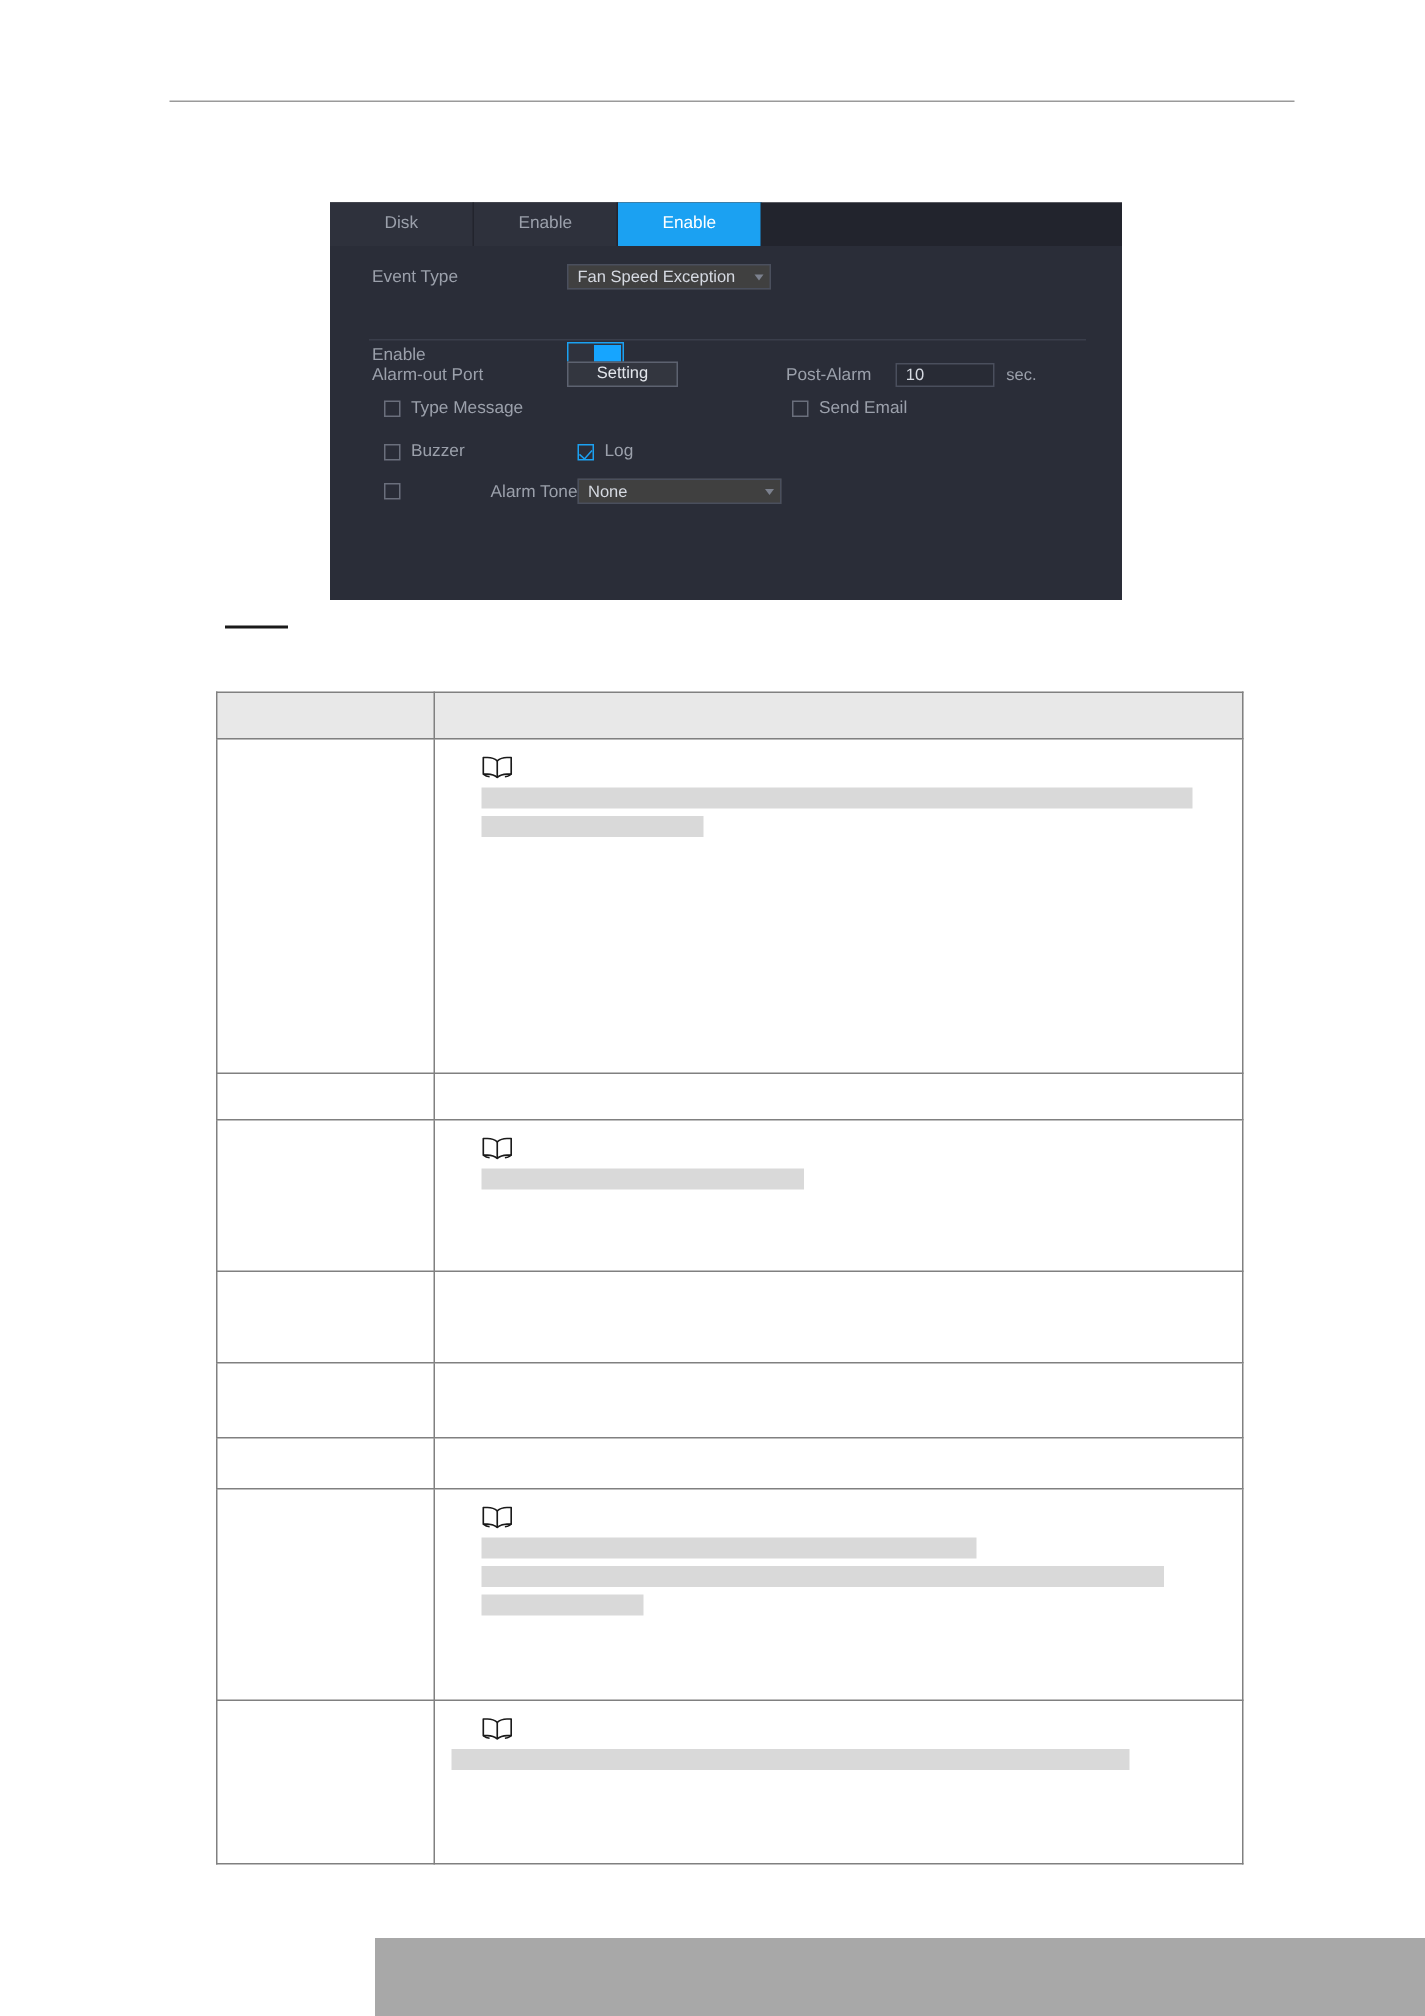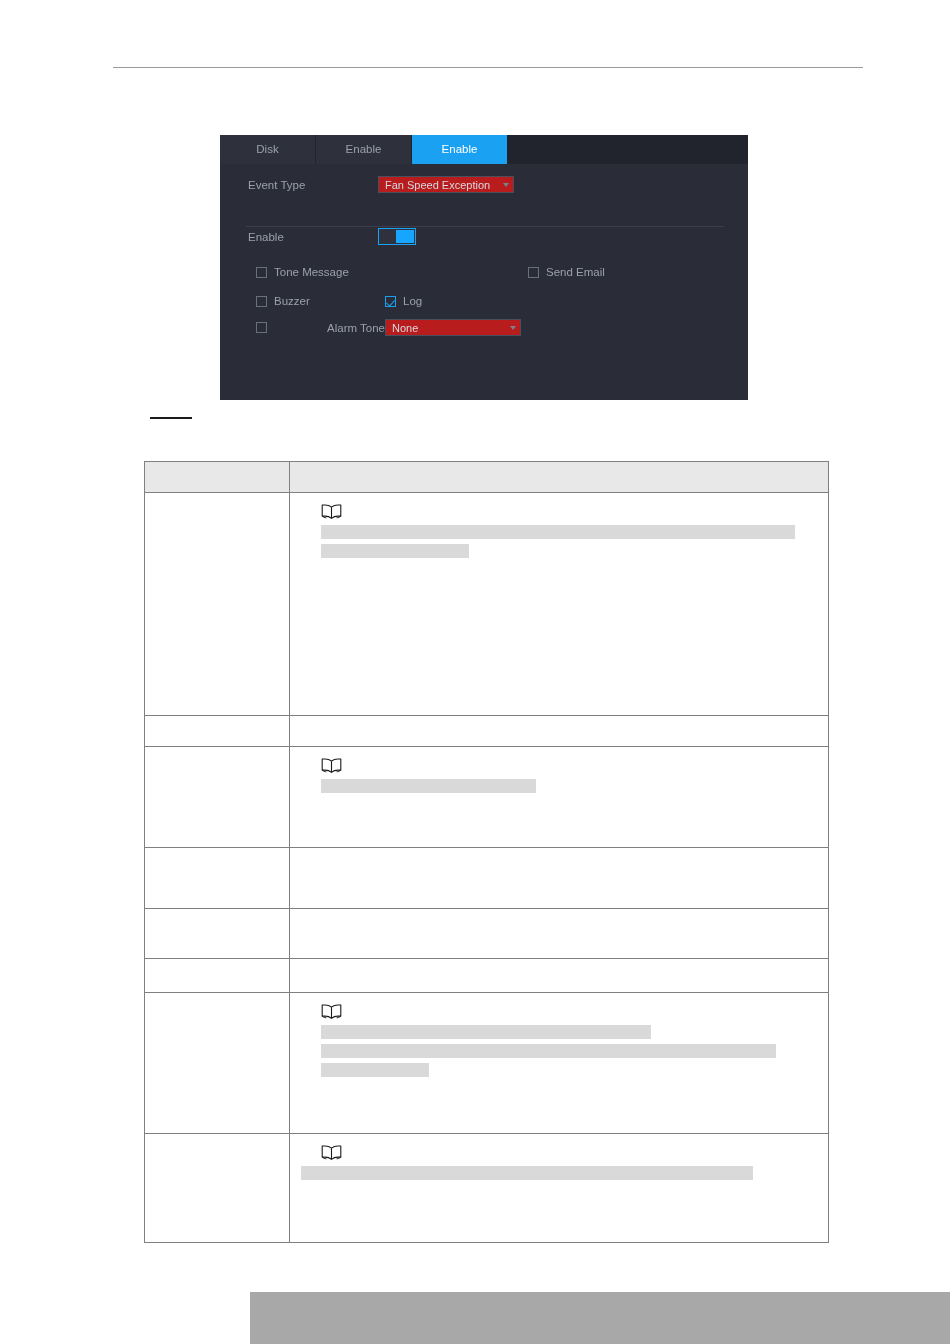--- a/index.html
+++ b/index.html
@@ -96,21 +96,21 @@
   .r-buzzer  { left: 36px; top: 131px; }
   .r-log     { left: 165px; top: 131px; }
   .r-tone    { left: 36px; top: 155px; }
 
   .lbl-w { width: 130px; }
 
   
   .ui-select {
     width: 136px;
     height: 17px;
-    background: #b91c1c;
+    background: #404040;
     border: 1px solid #4a4f5d;
     box-sizing: border-box;
     display: flex;
     align-items: center;
     padding: 0 4px 0 6px;
     font-size: 11px;
     color: #d6dae2;
     justify-content: space-between;
   }
   .ui-select.wide { width: 136px; }
@@ -289,25 +289,32 @@
 
     <div class="row r-enable">
       <span class="field-label lbl-w">Enable</span>
       <div class="ui-toggle">
         <div class="knob"></div>
       </div>
     </div>
 
     <div class="r-divider"></div>
 
+    <div class="row r-alarmout">
+      <span class="field-label lbl-w">Alarm-out Port</span>
+      <div class="ui-button">Setting</div>
+      <span class="field-label" style="margin-left:72px;">Post-Alarm</span>
+      <div class="ui-input" style="margin-left:16px;">10</div>
+      <span class="unit-text">sec.</span>
+    </div>
 
     <div class="row r-showmsg">
       <div class="ui-check">
         <span class="box"></span>
-        <span class="ck-label">Tone Message</span>
+        <span class="ck-label">Type Message</span>
       </div>
     </div>
 
     <div class="row r-sendmail">
       <div class="ui-check">
         <span class="box"></span>
         <span class="ck-label">Send Email</span>
       </div>
     </div>
 

